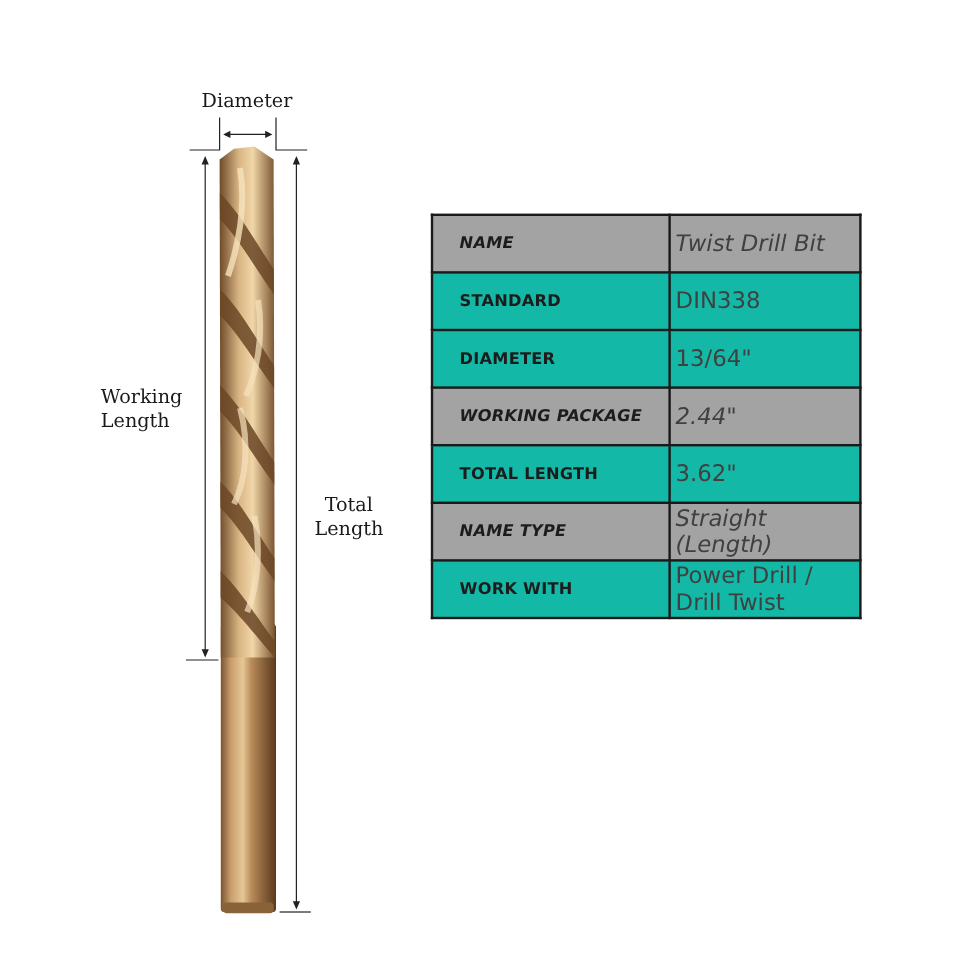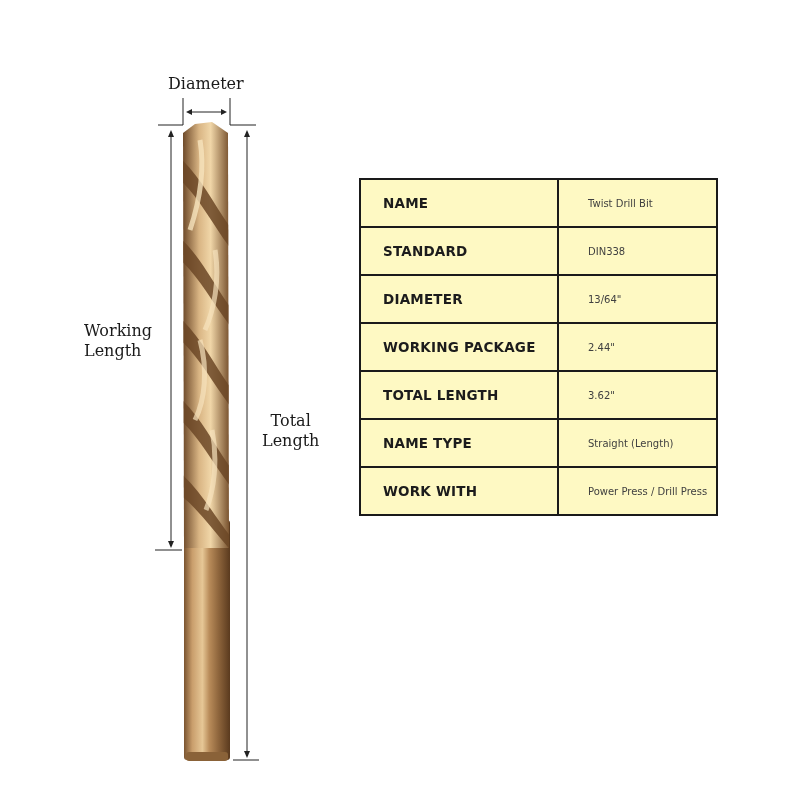--- a/index.html
+++ b/index.html
@@ -5,23 +5,23 @@
   html, body { margin:0; padding:0; background:#ffffff; }
   body { width:800px; height:800px; position:relative; overflow:hidden; font-family:"Liberation Sans", sans-serif; }
 
   .label-serif { position:absolute; font-family:"DejaVu Serif", serif; color:#1a1a1a; font-size:16px; line-height:20px; }
 
   .drill-wrap { position:absolute; left:0; top:0; width:340px; height:800px; }
 
   table.spec { position:absolute; left:359px; top:178px; width:359px; border-collapse:collapse; border:2px solid #1a1a1a; }
   table.spec td { height:46px; border:2px solid #1a1a1a; padding:0; vertical-align:middle; }
   table.spec td.k { width:174px; padding-left:22px; font-family:"DejaVu Sans", sans-serif; font-weight:bold; font-size:13.5px; color:#1c1c1c; letter-spacing:0.2px; }
-  table.spec td.v { padding-left:29px; font-family:"DejaVu Sans", sans-serif; font-size:10px; color:#404040; }
-  table.spec tr.shade td { background:#fef9c3; }
-  table.spec tr.plain td { background:#fef9c3; }
+  table.spec td.v { padding-left:4px; font-family:"DejaVu Sans", sans-serif; font-size:19px; color:#404040; }
+  table.spec tr.shade td { background:#a3a3a3;font-style:italic; }
+  table.spec tr.plain td { background:#14b8a6; }
 </style>
 </head>
 <body>
 
 <div class="label-serif" style="left:168px; top:74px;">Diameter</div>
 
 <div class="label-serif" style="left:84px; top:297px;margin-top:24px;">
   <div>Working</div>
   <div>Length</div>
 </div>
@@ -110,16 +110,16 @@
     <tr class="plain">
       <td class="k">TOTAL LENGTH</td>
       <td class="v">3.62"</td>
     </tr>
     <tr class="shade">
       <td class="k">NAME TYPE</td>
       <td class="v">Straight (Length)</td>
     </tr>
     <tr class="plain">
       <td class="k">WORK WITH</td>
-      <td class="v">Power Press / Drill Press</td>
+      <td class="v">Power Drill / Drill Twist</td>
     </tr>
   </tbody>
 </table>
 
 </body></html>

